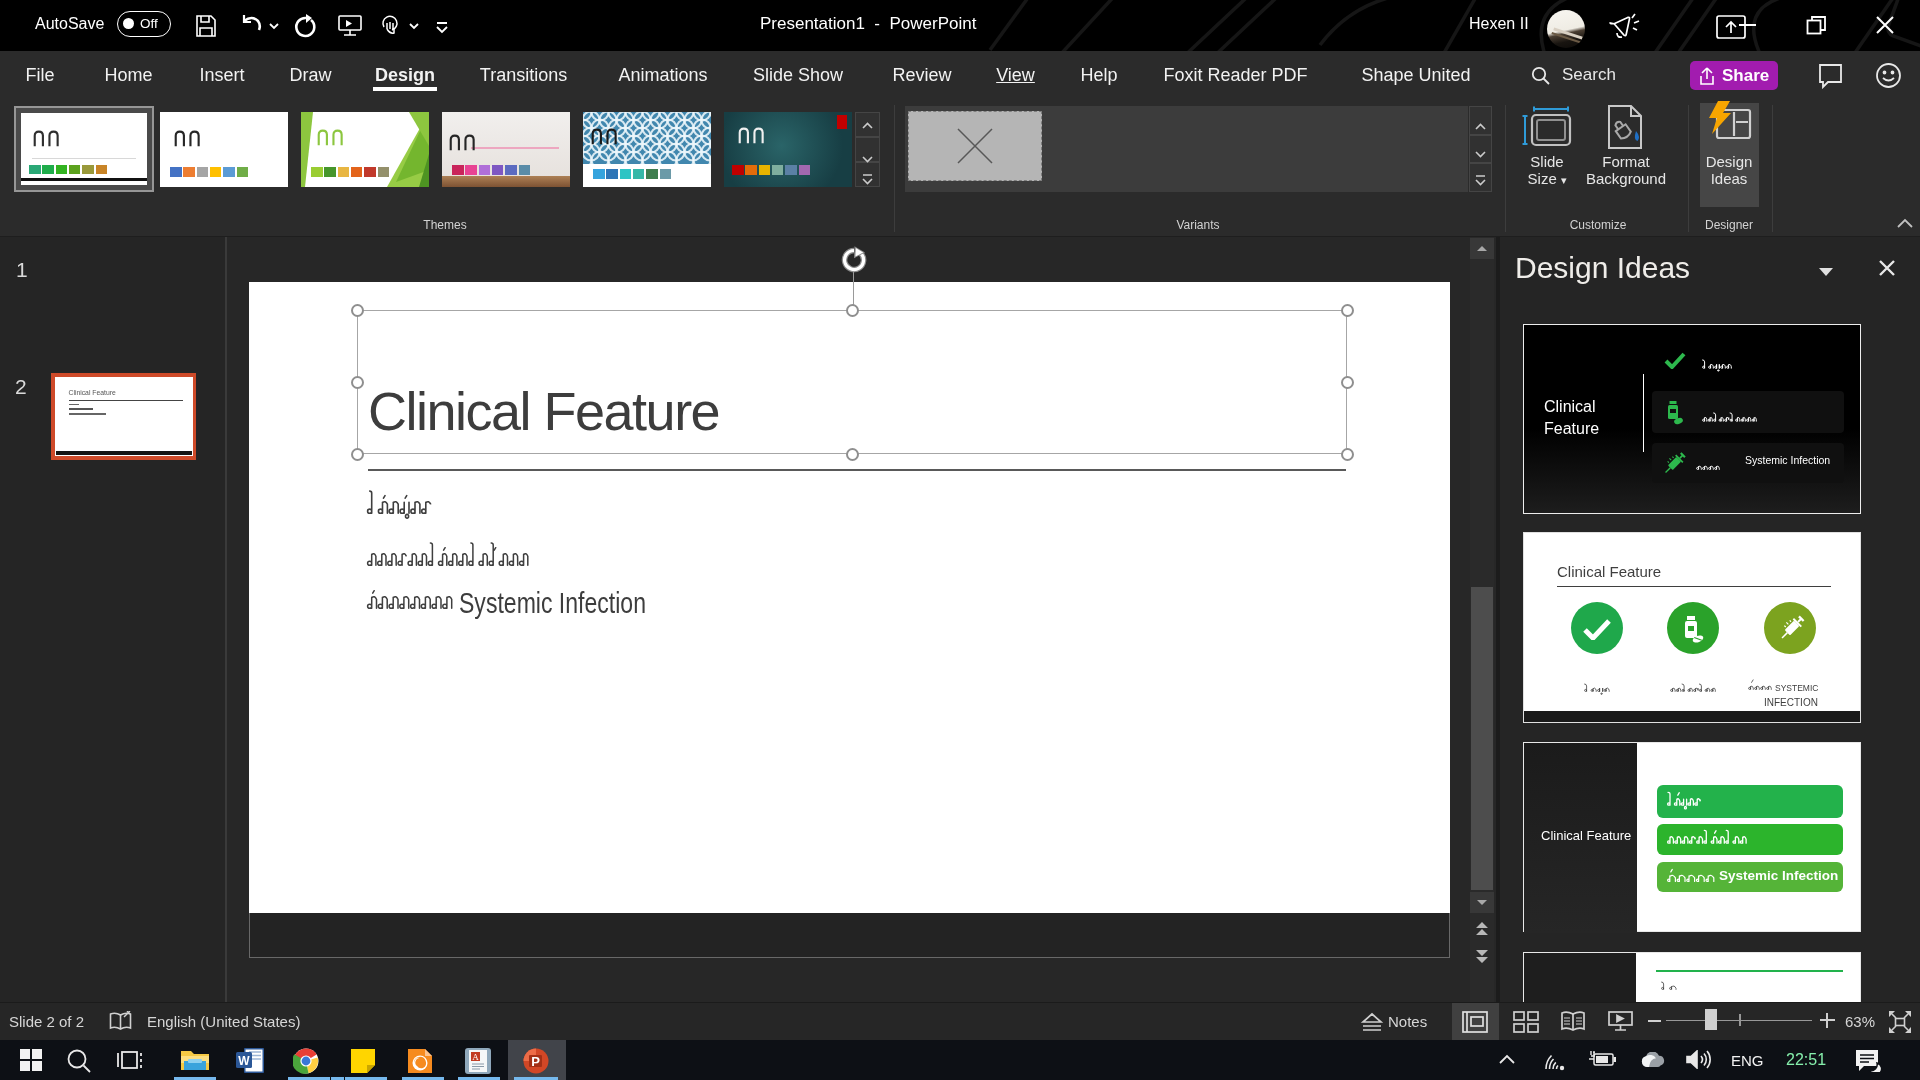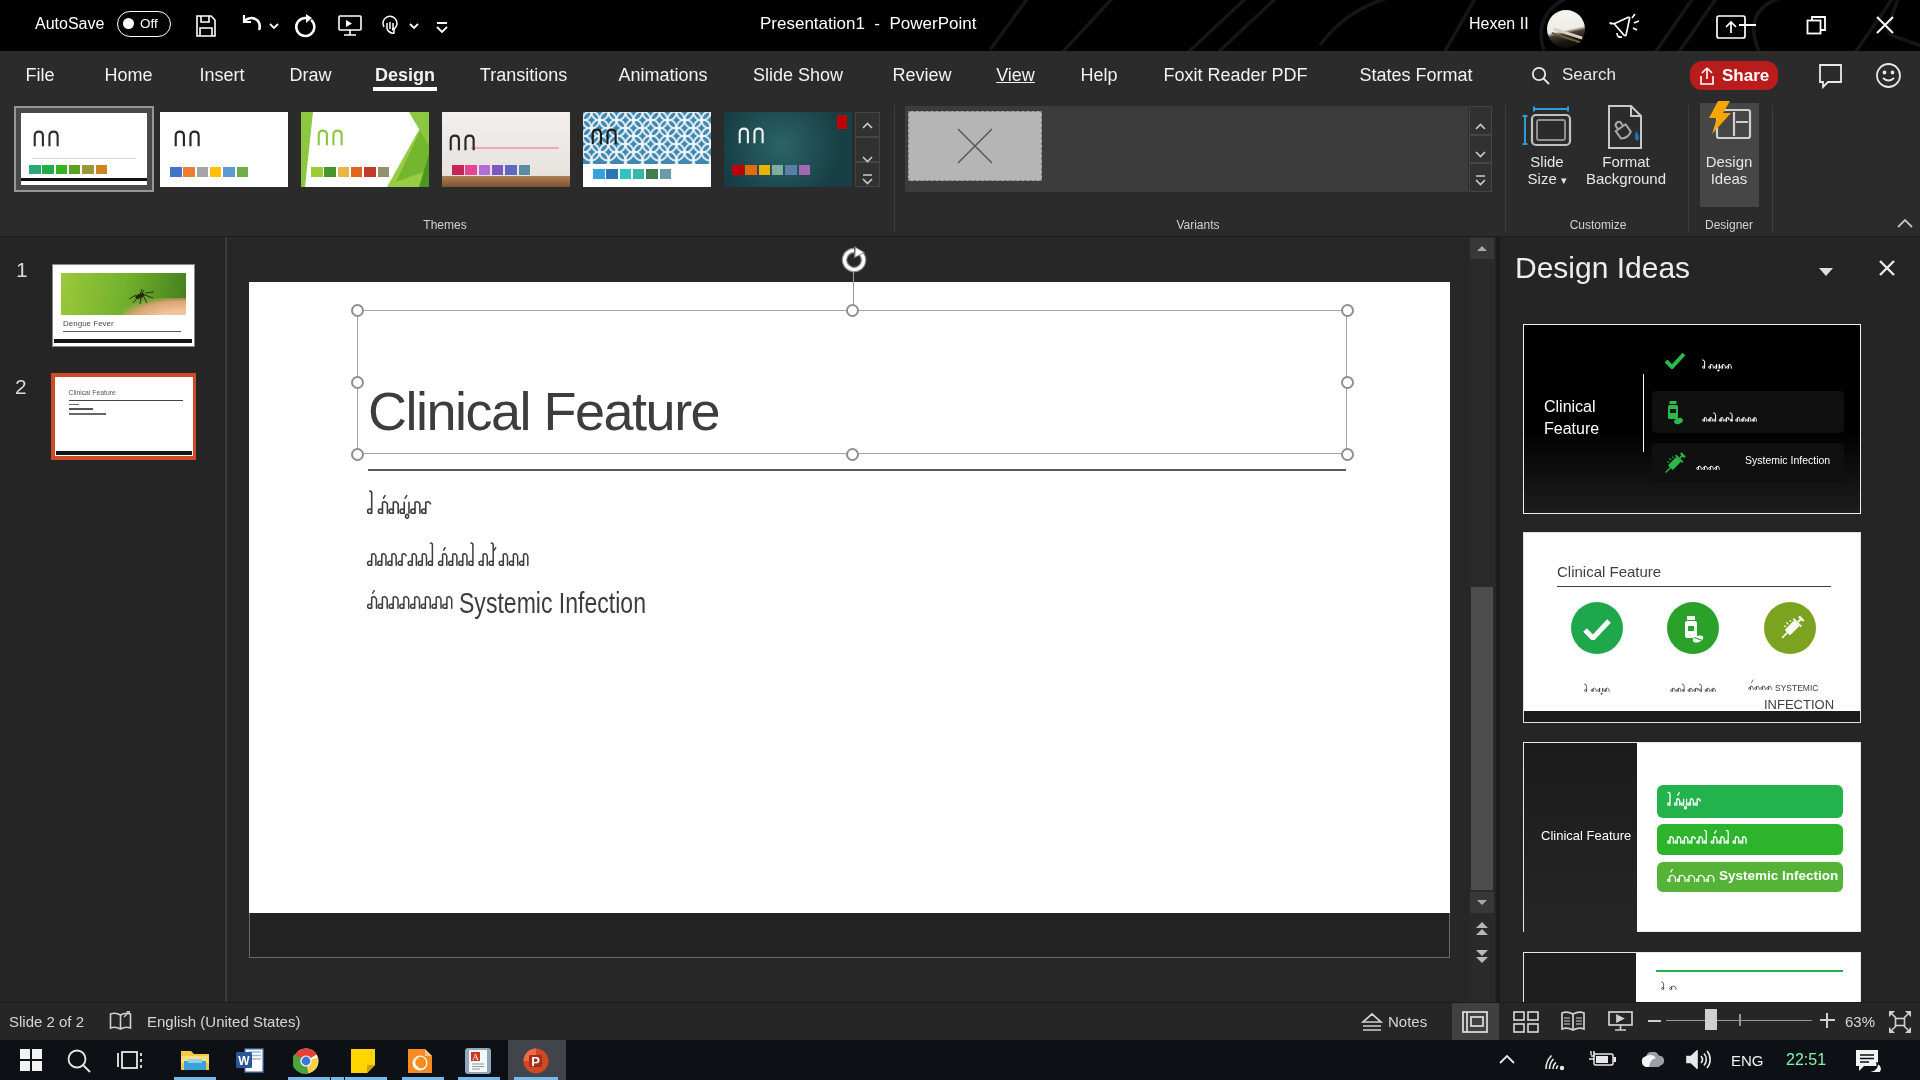--- a/index.html
+++ b/index.html
@@ -76,28 +76,28 @@
 <div class="tab" style="left:198px;width:48px;text-align:center;">Insert</div>
 <div class="tab" style="left:287px;width:47px;text-align:center;">Draw</div>
 <div class="tab" style="left:373px;width:64px;text-align:center;font-weight:bold;">Design</div>
 <div class="tab" style="left:477px;width:93px;text-align:center;">Transitions</div>
 <div class="tab" style="left:613px;width:100px;text-align:center;">Animations</div>
 <div class="tab" style="left:753px;width:98px;">Slide Show</div>
 <div class="tab" style="left:891px;width:62px;text-align:center;">Review</div>
 <div class="tab" style="left:995px;width:41px;text-align:center;text-decoration:underline;">View</div>
 <div class="tab" style="left:1078px;width:42px;text-align:center;">Help</div>
 <div class="tab" style="left:1162px;width:147px;text-align:center;">Foxit Reader PDF</div>
-<div class="tab" style="left:1355px;width:122px;text-align:center;">States Format</div>
+<div class="tab" style="left:1355px;width:122px;text-align:center;">Shape United</div>
 <div class="ab" style="left:373px;top:36px;width:64px;height:4px;background:#fff"></div>
 <svg class="ab" style="left:1531px;top:15px" width="19" height="19" viewBox="0 0 19 19" fill="none" stroke="#e8e8e8" stroke-width="1.8">
         <circle cx="8" cy="8" r="6.2"></circle>
         <path d="M12.5,12.5 L18,18"></path>
       </svg>
 <div class="ab" style="left:1562px;top:14px;font-size:17px;color:#e8e8e8">Search</div>
-<div class="ab" style="left:1690px;top:10px;width:88px;height:29px;background:#b91c1c;border-radius:12px">
+<div class="ab" style="left:1690px;top:10px;width:88px;height:29px;background:#a21caf;border-radius:5px">
         <svg class="ab" style="left:8px;top:6px" width="19" height="19" viewBox="0 0 19 19" fill="none" stroke="#fff" stroke-width="1.6">
           <path d="M9,1 l5,5 M9,1 l-5,5 M9,1 v11"></path>
           <path d="M3,9 v8 h12 v-8"></path>
         </svg>
         <div class="ab" style="left:32px;top:5px;font-size:17px;color:#fff;font-weight:bold">Share</div>
       </div>
 <svg class="ab" style="left:1817px;top:11px" width="27" height="27" viewBox="0 0 27 27" fill="none" stroke="#e8e8e8" stroke-width="1.8">
         <path d="M3,3 h21 v17 h-13 l-5,5 v-5 h-3 z"></path>
       </svg>
 <svg class="ab" style="left:1875px;top:11px" width="27" height="27" viewBox="0 0 27 27" fill="none" stroke="#e8e8e8" stroke-width="1.8">
@@ -325,35 +325,20 @@
 <div class="ab" style="left:1689px;top:53px;width:80px;text-align:center;font-size:15px;color:#e6e6e6">Design<br>Ideas</div>
 <div class="glabel" style="left:1669px;width:120px">Designer</div>
 <div class="vsep" style="left:1772px"></div>
 <svg class="ab" style="left:1896px;top:117px" width="18" height="12" viewBox="0 0 18 12" fill="none" stroke="#c0c0c0" stroke-width="1.8">
         <path d="M2,10 L9,3 L16,10"></path>
       </svg>
 </div>
 <div class="ab" style="left:0;top:237px;width:225px;height:765px;background:#252525"></div>
 <div class="ab" style="left:225px;top:237px;width:2px;height:765px;background:#3a3a3a"></div>
 <div class="ab" style="left:16px;top:258px;font-size:21px;color:#dadada">1</div>
-<div class="ab" style="left:53px;top:265px;width:141px;height:81px;background:#fff;outline:1px solid #8a8a8a">
-<div class="ab" style="left:8px;top:8px;width:125px;height:42px;background:linear-gradient(100deg,#9cc83c,#73b22c 50%,#447e1e);overflow:hidden">
-        <div class="ab" style="left:62px;top:25px;width:70px;height:20px;background:radial-gradient(ellipse at 85% 115%,#f0c49c 30%,#dda575 60%,rgba(221,165,117,0) 80%)"></div>
-        <svg class="ab" style="left:62px;top:10px" width="36" height="22" viewBox="0 0 36 22">
-          <g stroke="#26260f" stroke-width="0.9" fill="none">
-            <ellipse cx="17" cy="13" rx="4.6" ry="1.8" fill="#26260f" transform="rotate(-20 17 13)"></ellipse>
-            <path d="M19,6 L17,12 M21,7 L18,12"></path>
-            <path d="M13,12 l-7,4 M15,14 l-5,6 M18,15 l-1,6 M21,14 l3,6 M22,12 l8,3 M22,10 l9,-1"></path>
-          </g>
-        </svg>
-      </div>
-<div class="ab" style="left:10px;top:53.5px;font-size:8px;color:#4a4a4a">Dengue Fever</div>
-<div class="ab" style="left:10px;top:65.5px;width:118px;height:1px;background:#555"></div>
-<div class="ab" style="left:1px;top:74px;width:138px;height:4px;background:#141414"></div>
-</div>
 <div class="ab" style="left:15px;top:375px;font-size:21px;color:#dadada">2</div>
 <div class="ab" style="left:51px;top:373px;width:145px;height:87px;background:#ce4a29">
 <div class="ab" style="left:3.5px;top:4px;width:138px;height:79px;background:#fff">
 <div class="ab" style="left:14px;top:12px;font-size:6.8px;color:#555">Clinical Feature</div>
 <div class="ab" style="left:14px;top:22.5px;width:114px;height:1px;background:#444"></div>
 <div class="ab" style="left:14px;top:26.5px;width:10px;height:1.6px;background:#666"></div>
 <div class="ab" style="left:14px;top:31px;width:24px;height:1.8px;background:#555"></div>
 <div class="ab" style="left:14px;top:36px;width:37px;height:1.8px;background:#666"></div>
 <div class="ab" style="left:1px;top:74px;width:136px;height:4px;background:#141414"></div>
 </div>
@@ -477,21 +462,21 @@
 <div class="ab" style="left:60px;top:146px"><svg width="26" height="8" viewBox="0 0 26 8" style="overflow:visible">
             <path d="M2.6,5.4a1.0,1.0 0 1 1 -2.0,0a1.0,1.0 0 1 1 2.0,0M2.6,6.4L2.6,1.0q0,-2 -2,-2M9.1,5.4a1.0,1.0 0 1 1 -2.0,0a1.0,1.0 0 1 1 2.0,0M9.1,6.4L9.1,3.4M9.1,3.9q1.9,-2.5 3.1,1.5L12.2,6.4M15.6,5.4a1.0,1.0 0 1 1 -2.0,0a1.0,1.0 0 1 1 2.0,0M15.6,6.4L15.6,3.4M18.7,3.4L18.7,6.4M15.6,6.4L15.6,3.4M18.7,3.4L18.7,6.4M18.2,8.7a0.7,0.7 0 1 1 -1.4,0a0.7,0.7 0 1 1 1.4,0M22.1,5.4a1.0,1.0 0 1 1 -2.0,0a1.0,1.0 0 1 1 2.0,0M22.1,6.4L22.1,3.4M22.1,3.9q1.9,-2.5 3.1,1.5L25.2,6.4" fill="none" stroke="#3f3f3f" stroke-width="0.8" stroke-linecap="round" opacity="1.0"></path>
           </svg></div>
 <div class="ab" style="left:146px;top:146px"><svg width="46" height="8" viewBox="0 0 46 8" style="overflow:visible">
             <path d="M2.6,5.4a1.0,1.0 0 1 1 -2.0,0a1.0,1.0 0 1 1 2.0,0M2.6,6.4L2.6,3.4M2.6,3.9q1.5,-2.5 2.5,1.5L5.1,6.4M8.3,5.4a1.0,1.0 0 1 1 -2.0,0a1.0,1.0 0 1 1 2.0,0M8.3,6.4L8.3,3.4M8.3,3.9q1.5,-2.5 2.5,1.5L10.8,6.4M14.1,5.4a1.0,1.0 0 1 1 -2.0,0a1.0,1.0 0 1 1 2.0,0M14.1,6.4L14.1,1.0q0,-2 -2,-2M19.9,5.4a1.0,1.0 0 1 1 -2.0,0a1.0,1.0 0 1 1 2.0,0M19.9,6.4L19.9,3.4M19.9,3.9q1.5,-2.5 2.5,1.5L22.3,6.4M25.6,5.4a1.0,1.0 0 1 1 -2.0,0a1.0,1.0 0 1 1 2.0,0M25.6,6.4L25.6,3.4M25.6,3.9q1.5,-2.5 2.5,1.5L28.1,3.4M31.4,5.4a1.0,1.0 0 1 1 -2.0,0a1.0,1.0 0 1 1 2.0,0M31.4,6.4L31.4,1.0q0,-2 -2,-2M37.1,5.4a1.0,1.0 0 1 1 -2.0,0a1.0,1.0 0 1 1 2.0,0M37.1,6.4L37.1,3.4M37.1,3.9q1.5,-2.5 2.5,1.5L39.6,6.4M42.9,5.4a1.0,1.0 0 1 1 -2.0,0a1.0,1.0 0 1 1 2.0,0M42.9,6.4L42.9,3.4M42.9,3.9q1.5,-2.5 2.5,1.5L45.3,6.4" fill="none" stroke="#3f3f3f" stroke-width="0.8" stroke-linecap="round" opacity="1.0"></path>
           </svg></div>
 <div class="ab" style="left:224px;top:144px"><svg width="24" height="8" viewBox="0 0 24 8" style="overflow:visible">
             <path d="M2.6,5.4a1.0,1.0 0 1 1 -2.0,0a1.0,1.0 0 1 1 2.0,0M2.6,6.4L2.6,3.4M2.6,3.9q1.6,-2.5 2.7,1.5L5.3,6.4M3.6,-0.6l1.5,-2.5M8.6,5.4a1.0,1.0 0 1 1 -2.0,0a1.0,1.0 0 1 1 2.0,0M8.6,6.4L8.6,3.4M8.6,3.9q1.6,-2.5 2.7,1.5L11.3,6.4M14.6,5.4a1.0,1.0 0 1 1 -2.0,0a1.0,1.0 0 1 1 2.0,0M14.6,6.4L14.6,3.4M14.6,3.9q1.6,-2.5 2.7,1.5L17.3,6.4M20.6,5.4a1.0,1.0 0 1 1 -2.0,0a1.0,1.0 0 1 1 2.0,0M20.6,6.4L20.6,3.4M20.6,3.9q1.6,-2.5 2.7,1.5L23.3,6.4" fill="none" stroke="#3f3f3f" stroke-width="0.8" stroke-linecap="round" opacity="1.0"></path>
           </svg></div>
 <div class="ab" style="left:251px;top:150px;font-size:8.5px;color:#3f3f3f">SYSTEMIC</div>
-<div class="ab" style="left:240px;top:164px;font-size:13px;color:#3f3f3f">INFECTION</div>
+<div class="ab" style="left:240px;top:164px;font-size:10px;color:#3f3f3f">INFECTION</div>
 <div class="ab" style="left:0px;top:178px;width:336px;height:11px;background:#1a1a1a"></div>
 </div>
 <div class="ab" style="left:23px;top:505px;width:338px;height:190px;background:#fff;border:1px solid #e8e8e8">
 <div class="ab" style="left:0;top:0;width:113px;height:190px;background:linear-gradient(180deg,#1b1b1b,#262626)"></div>
 <div class="ab" style="left:17px;top:85px;font-size:13px;color:#fff">Clinical Feature</div>
 <div class="ab" style="left:133px;top:42px;width:186px;height:33px;background:#23b24b;border-radius:6px">
           <div class="ab" style="left:10px;top:9px"><svg width="34" height="14" viewBox="0 0 34 14" style="overflow:visible">
               <path d="M3.0,10.0a1.2,1.2 0 1 1 -2.4,0a1.2,1.2 0 1 1 2.4,0M3.0,11.2L3.0,0.3q0,-2 -2,-2M9.8,10.0a1.2,1.2 0 1 1 -2.4,0a1.2,1.2 0 1 1 2.4,0M9.8,11.2L9.8,5.2M9.8,5.7q1.8,-2.5 3.0,1.5L12.8,11.2M10.8,1.2l1.5,-2.5M16.6,10.0a1.2,1.2 0 1 1 -2.4,0a1.2,1.2 0 1 1 2.4,0M16.6,11.2L16.6,5.2M19.6,5.2L19.6,11.2M16.6,11.2L16.6,5.2M19.6,5.2L19.6,11.2M19.3,13.7a0.9,0.9 0 1 1 -1.7,0a0.9,0.9 0 1 1 1.7,0M23.4,10.0a1.2,1.2 0 1 1 -2.4,0a1.2,1.2 0 1 1 2.4,0M23.4,11.2L23.4,5.2M23.4,5.7q1.8,-2.5 3.0,1.5L26.4,11.2M30.2,10.0a1.2,1.2 0 1 1 -2.4,0a1.2,1.2 0 1 1 2.4,0M30.2,11.2L30.2,5.2M30.2,5.7q1.8,-2.5 3.0,1.5L33.2,5.9" fill="none" stroke="#fff" stroke-width="1.3" stroke-linecap="round" opacity="1.0"></path>
             </svg></div>
         </div>

